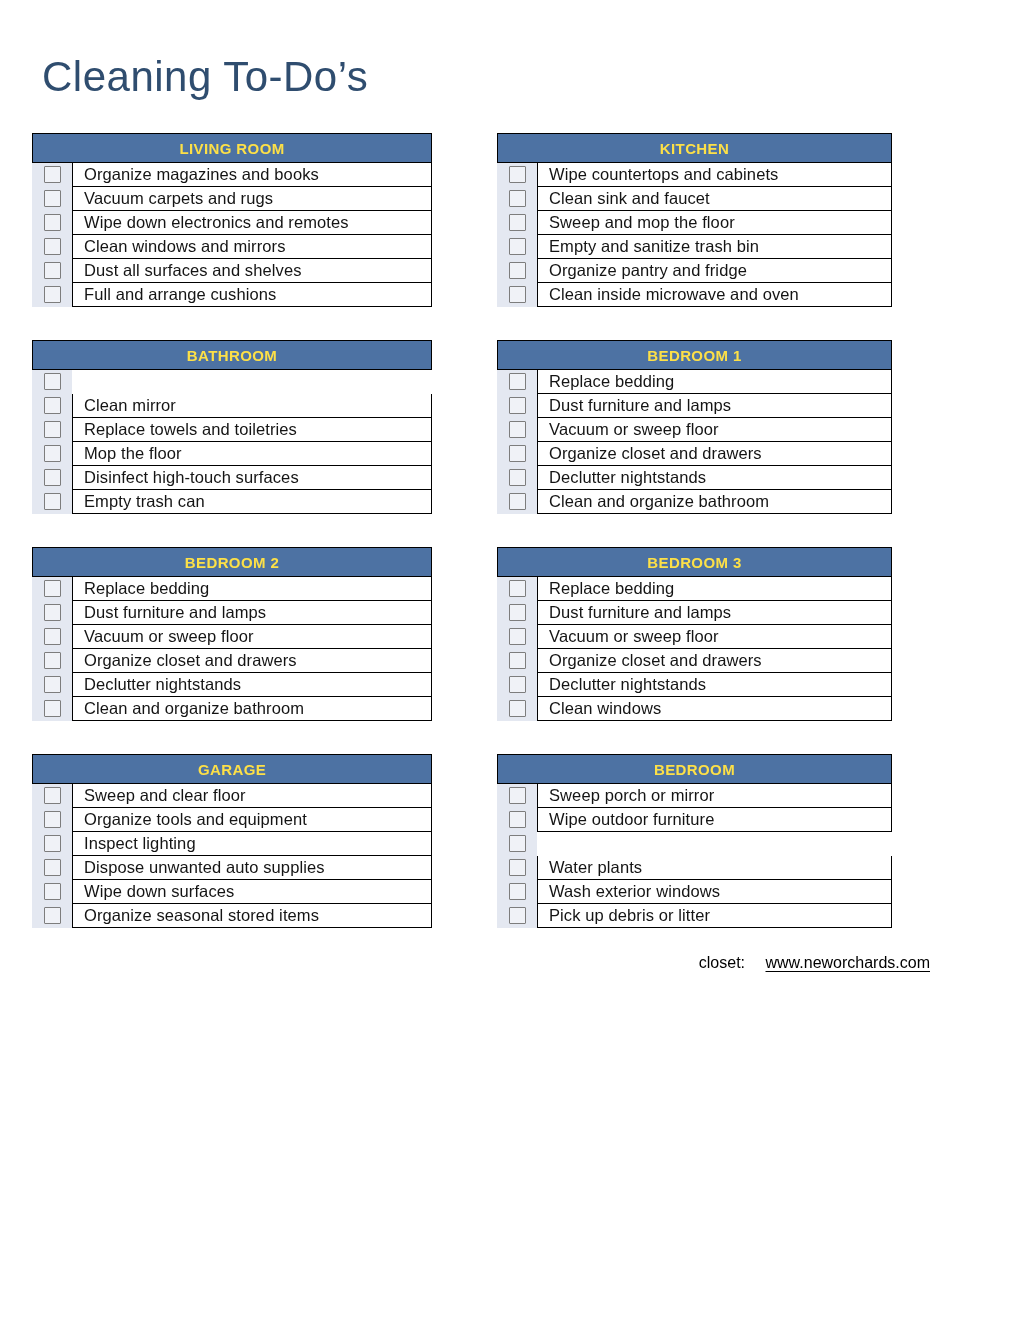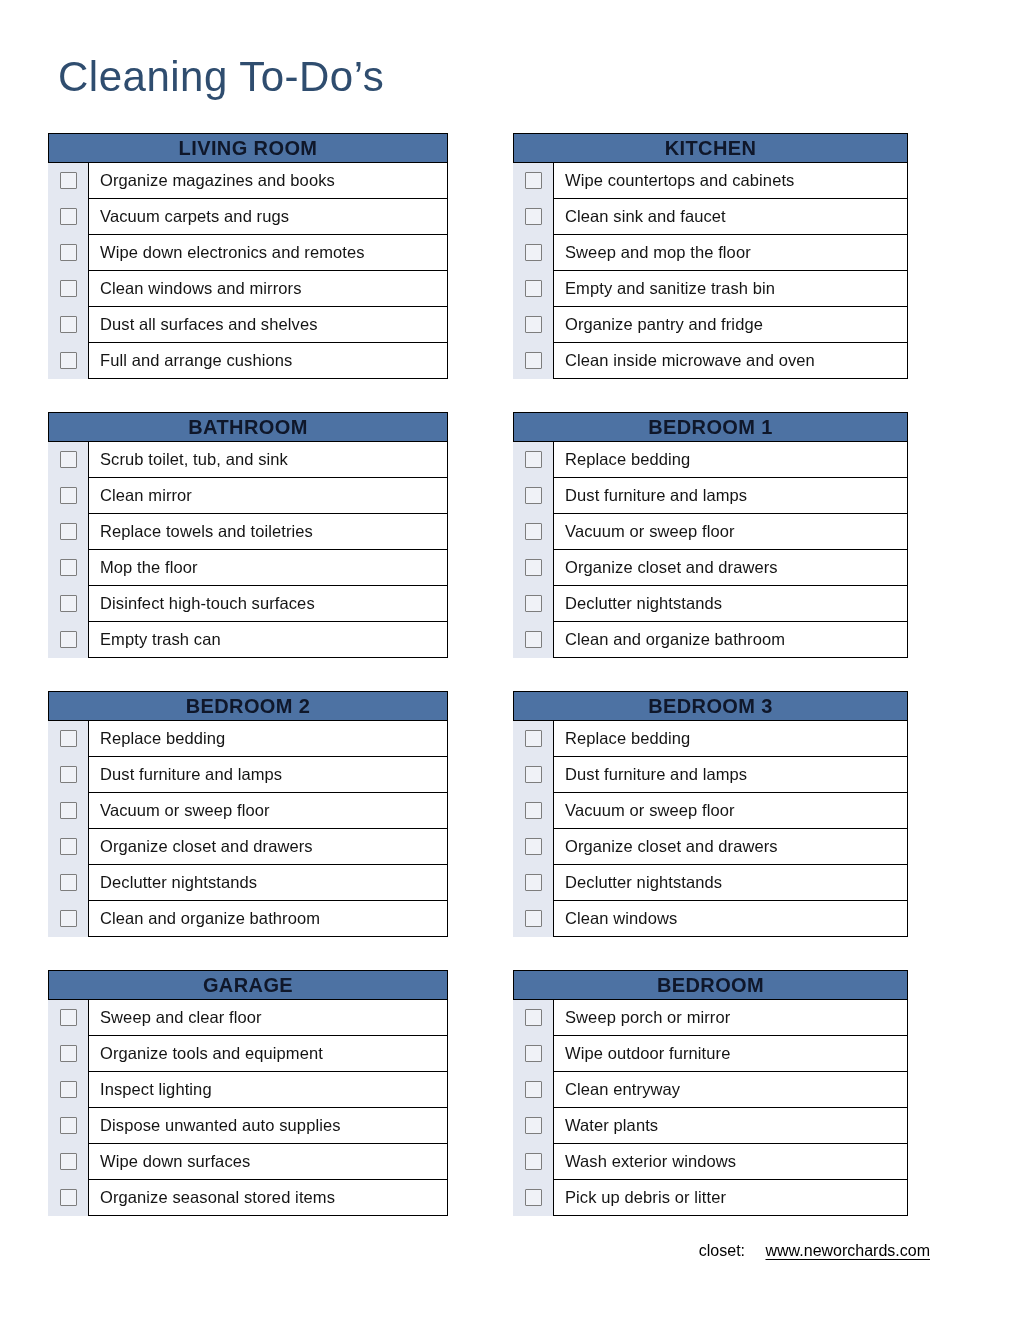--- a/index.html
+++ b/index.html
@@ -16,21 +16,21 @@
   body {
     width: 1020px;
     height: 1320px;
     font-family: "Liberation Sans", sans-serif;
     color: var(--text-color);
     overflow: hidden;
   }
   .page {
     width: 1020px;
     height: 1320px;
-    padding: 52px 80px 0 48px;
+    padding: 52px 80px 0 32px;
   }
   .doc-title {
     margin-left: 10px;
     font-size: 42px;
     font-weight: 400;
     letter-spacing: 0.5px;
     line-height: 1.2;
     color: var(--title-color);
   }
   .grid {
@@ -38,32 +38,32 @@
     display: grid;
     grid-template-columns: 400px 395px;
     column-gap: 65px;
     row-gap: 33.5px;
   }
   .card { width: 100%; }
   .card-header {
     height: 29.5px;
     background: var(--header-bg);
     border: 1.5px solid var(--line-color);
-    color: #0f172a;
+    color: #fde047;
     font-weight: bold;
-    font-size: 20px;
+    font-size: 15px;
     letter-spacing: 0.4px;
     display: flex;
     align-items: center;
     justify-content: center;
     text-align: right;
   }
   .row {
     display: flex;
-    height: 36px;
+    height: 24px;
   }
   .cb-cell {
     flex: none;
     width: 40px;
     background: var(--cb-col-bg);
     display: flex;
     align-items: center;
     justify-content: center;
   }
   .cb {
@@ -193,21 +193,20 @@
   </section>
 
   <section class="card">
     <div class="card-header">
       <span>BATHROOM</span>
     </div>
     <div class="row">
       <div class="cb-cell">
             <span class="cb"></span>
           </div>
-      <div class="txt-cell">Scrub toilet, tub, and sink</div>
     </div>
     <div class="row">
       <div class="cb-cell">
             <span class="cb"></span>
           </div>
       <div class="txt-cell">Clean mirror</div>
     </div>
     <div class="row">
       <div class="cb-cell">
             <span class="cb"></span>
@@ -415,21 +414,20 @@
     <div class="row">
       <div class="cb-cell">
             <span class="cb"></span>
           </div>
       <div class="txt-cell">Wipe outdoor furniture</div>
     </div>
     <div class="row">
       <div class="cb-cell">
             <span class="cb"></span>
           </div>
-      <div class="txt-cell">Clean entryway</div>
     </div>
     <div class="row">
       <div class="cb-cell">
             <span class="cb"></span>
           </div>
       <div class="txt-cell">Water plants</div>
     </div>
     <div class="row">
       <div class="cb-cell">
             <span class="cb"></span>

